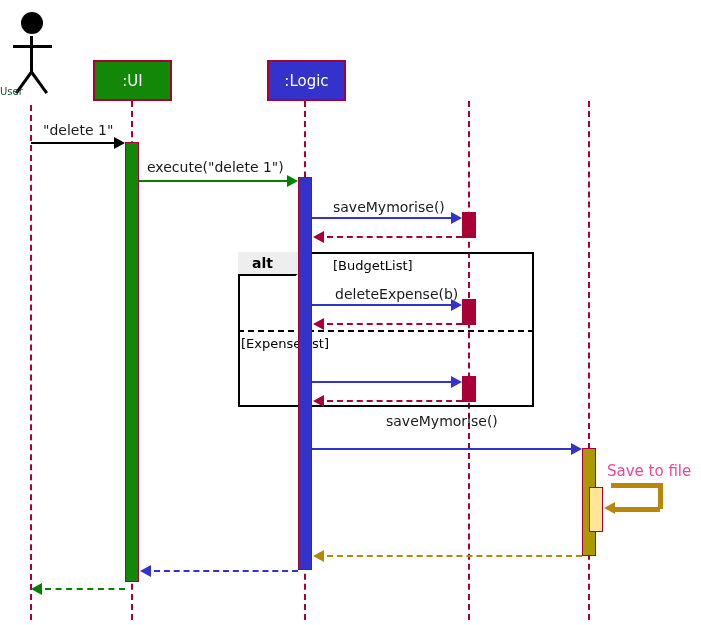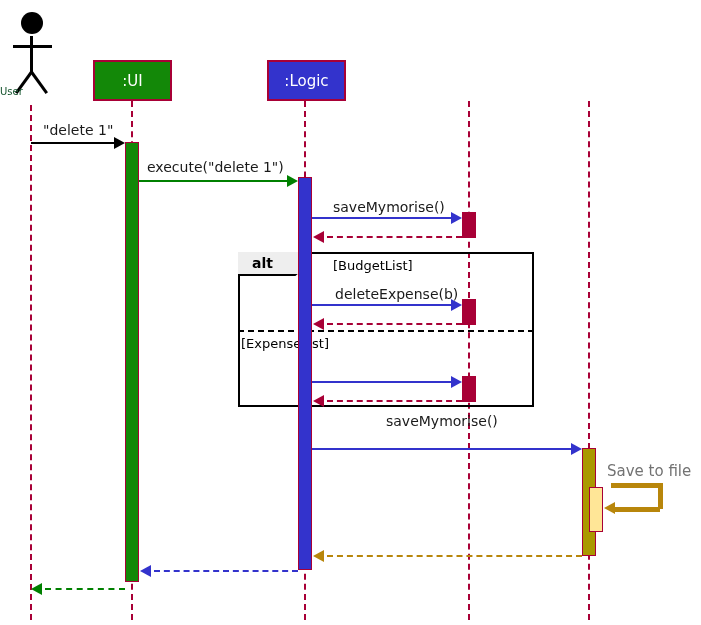--- a/index.html
+++ b/index.html
@@ -120,21 +120,21 @@
   }
 
   
   .selfcall-path {
     border-style: solid;
     border-color: #B8860B;
     box-sizing: border-box;
   }
   .note-label {
     font-size: 15px;
-    color: #737373;
+    color: #ec4899;
     white-space: nowrap;
   }
 </style>
 </head>
 <body>
 
 <div id="diagram">
 
   <div class="abs" style="left:10px; top:12px; width:45px; height:95px;">
     <div class="abs actor-head" style="left:11px; top:0px;"></div>

